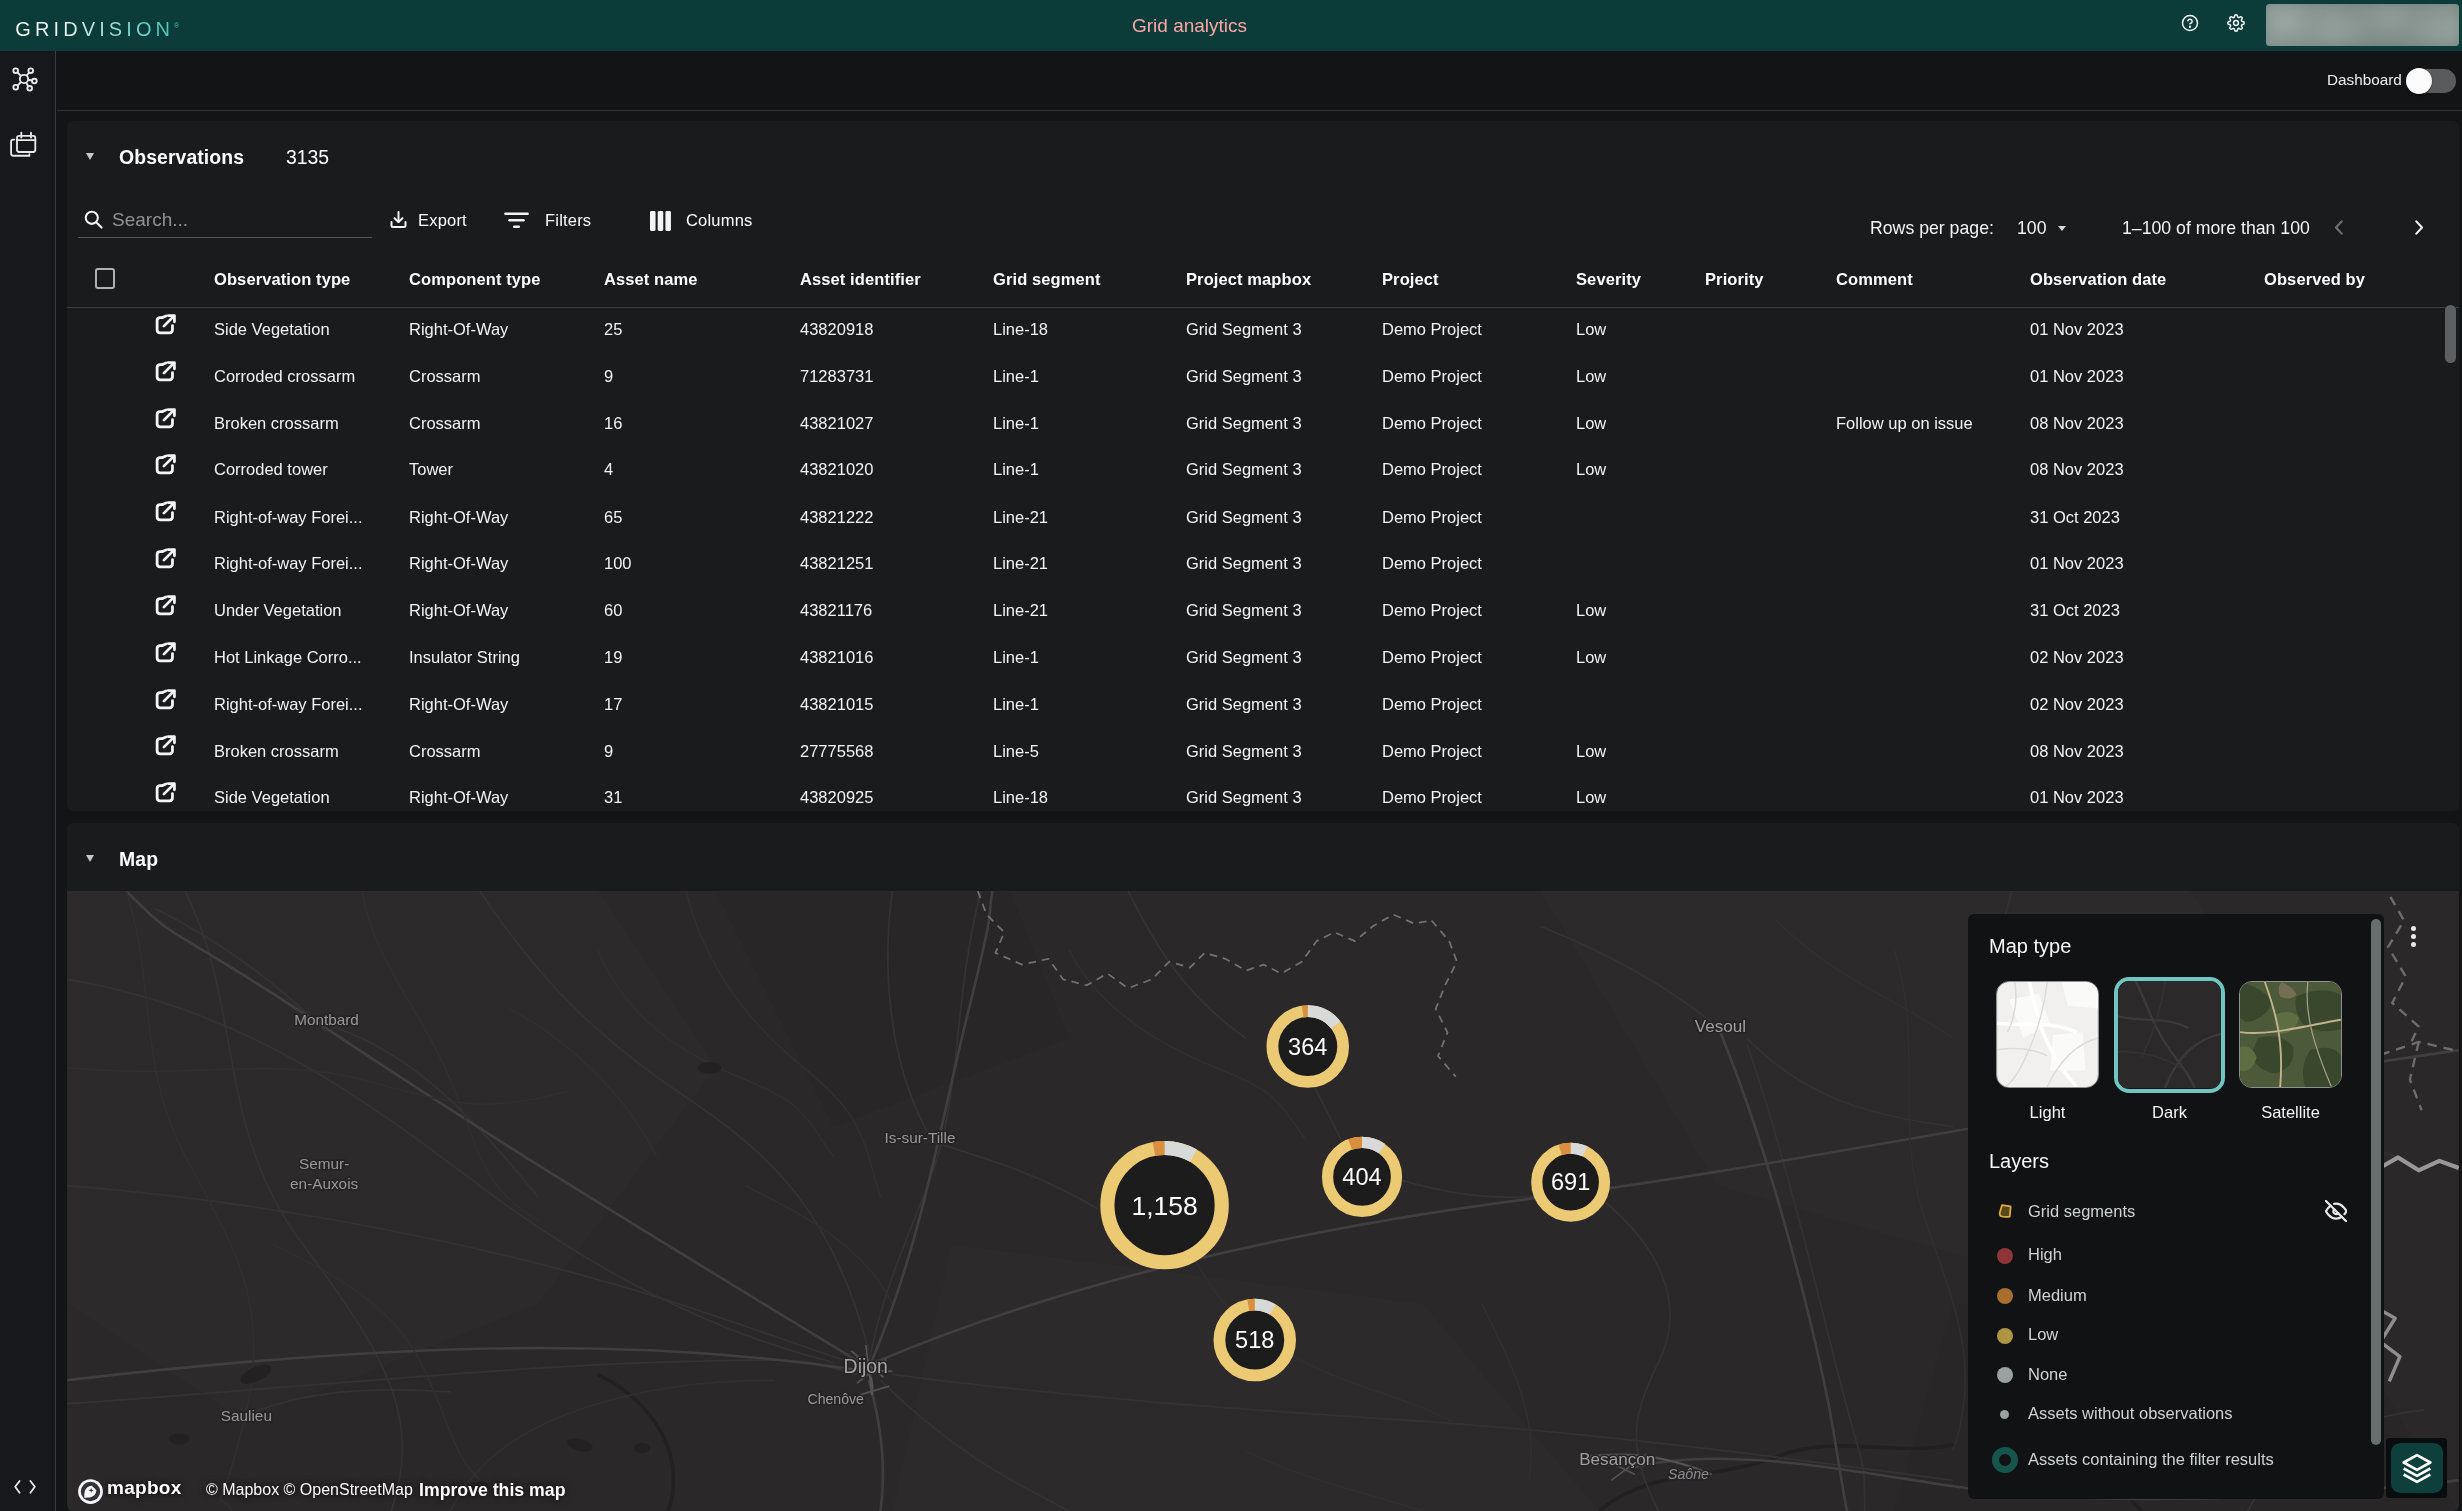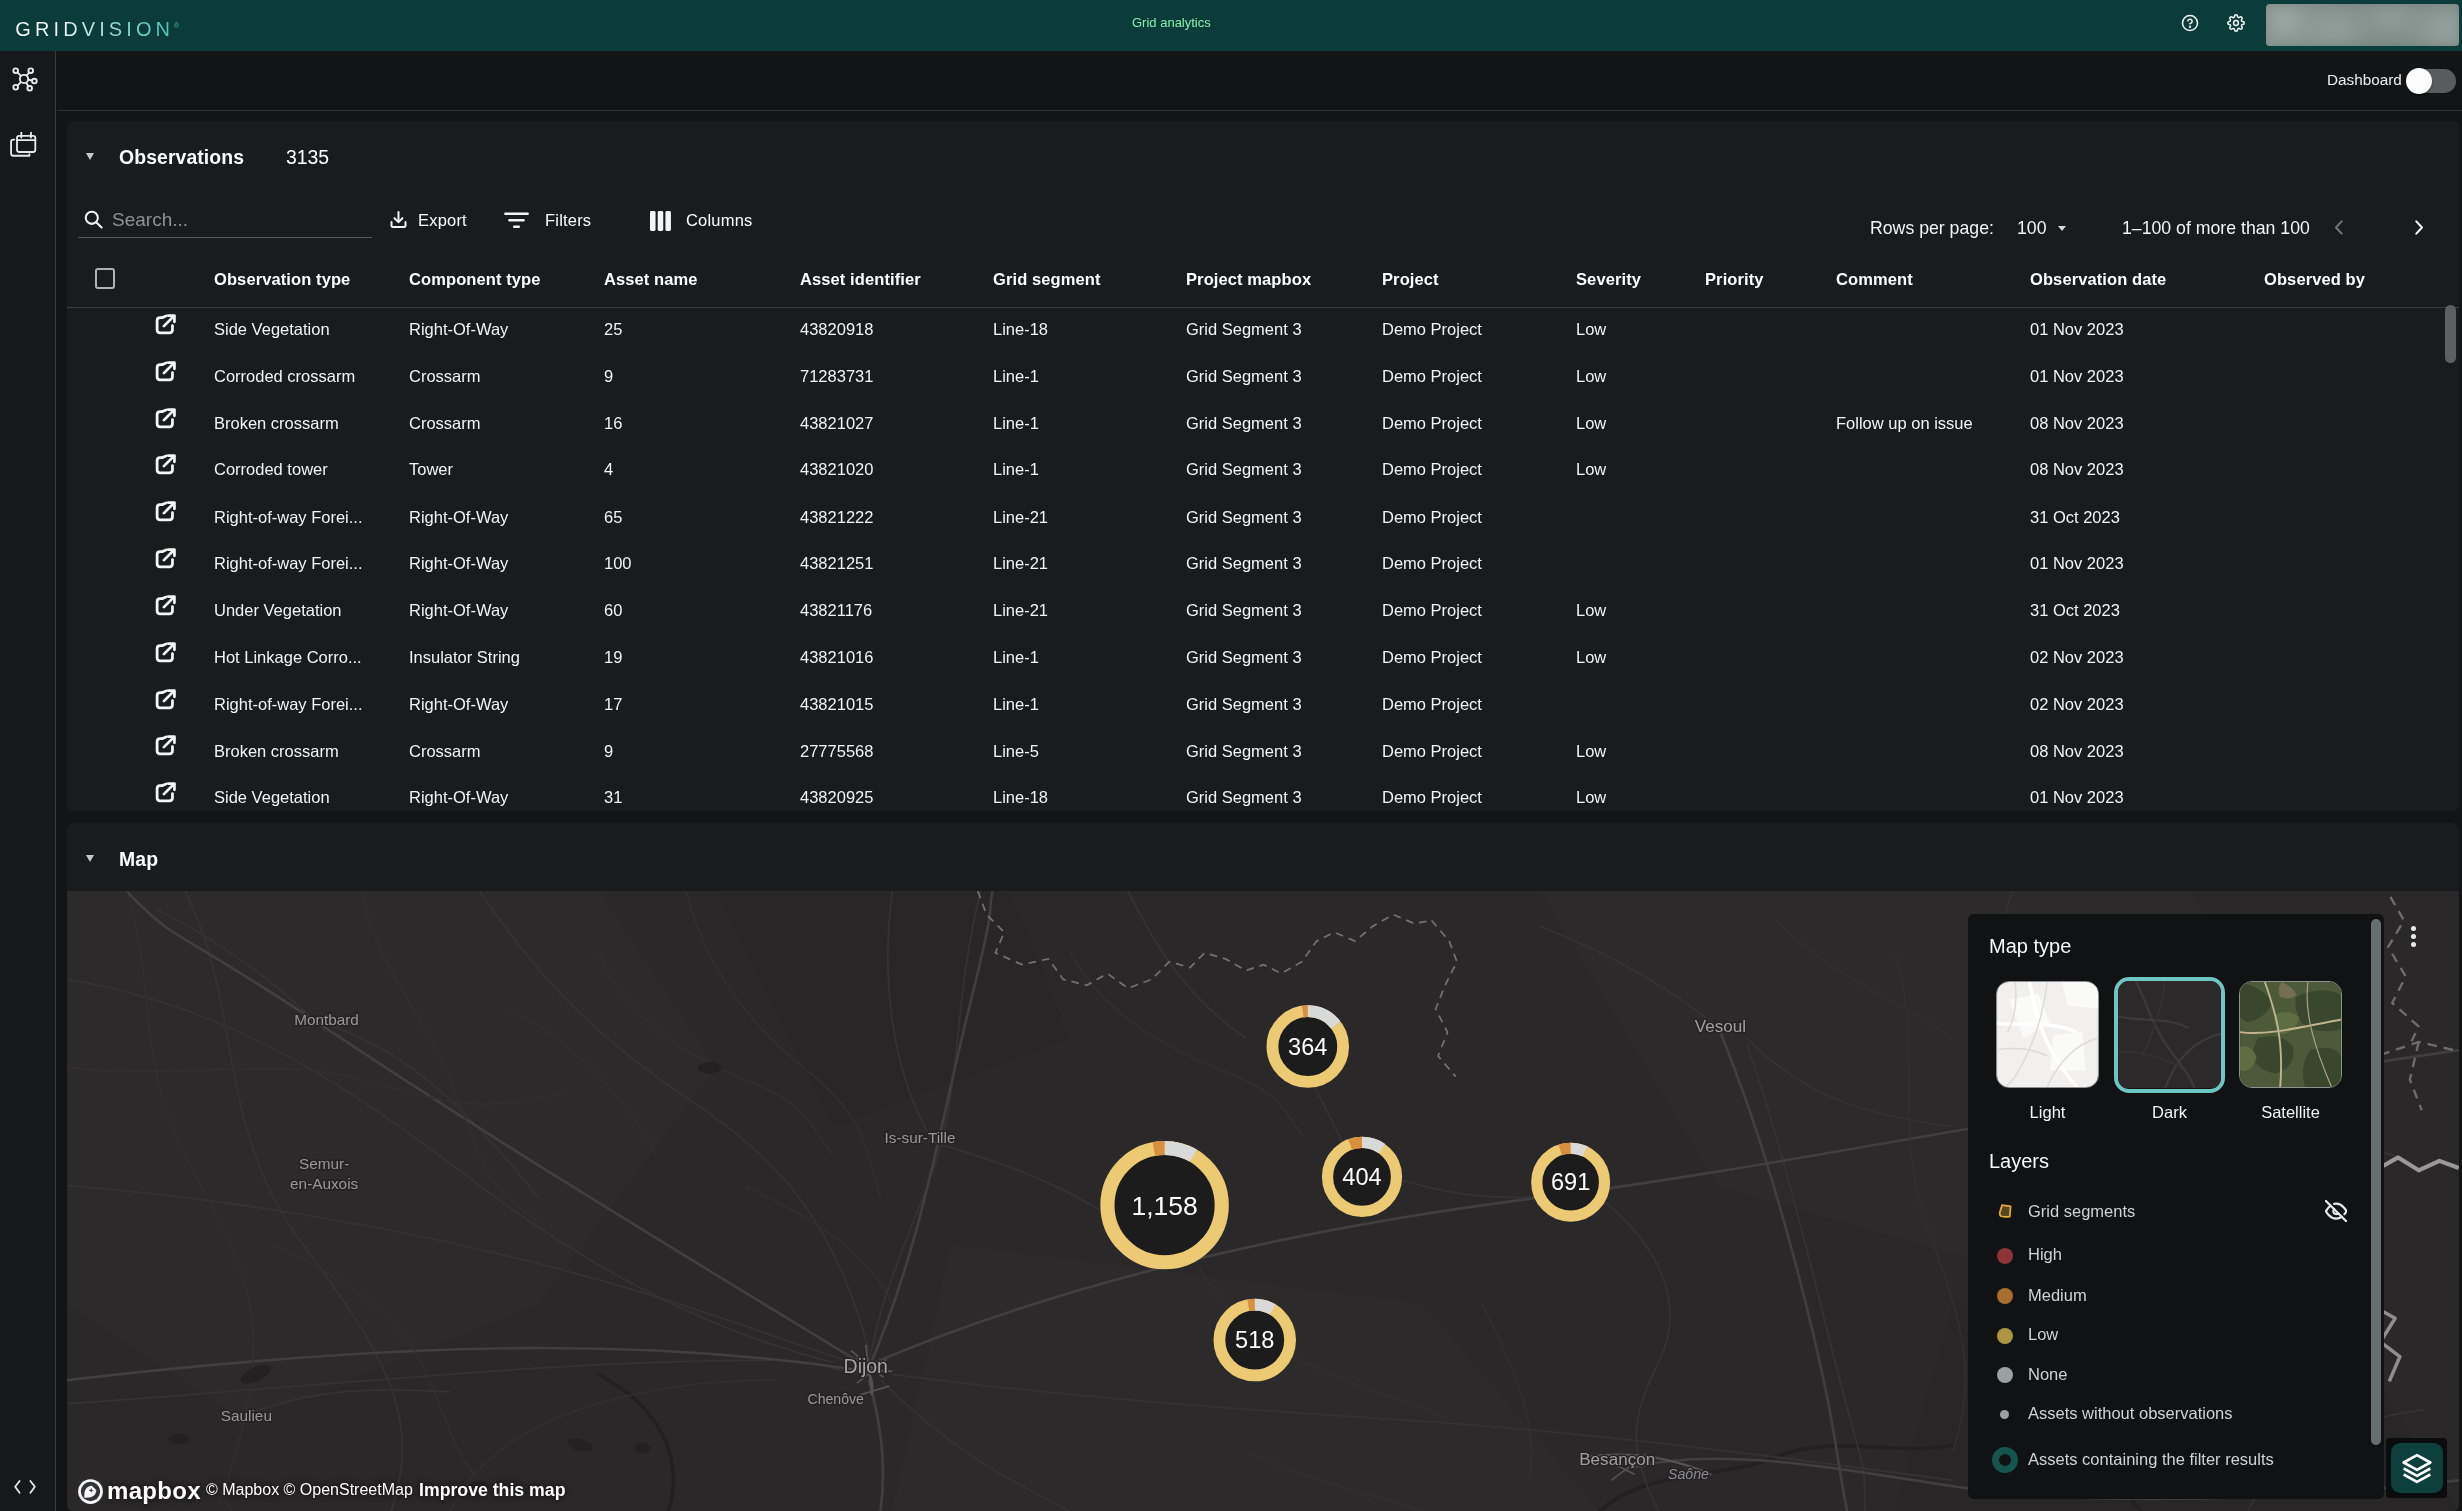--- a/index.html
+++ b/index.html
@@ -6,21 +6,21 @@
 body { font-family:"Liberation Sans", sans-serif; }
 #app { position:relative; width:2462px; height:1511px; background:#131416; }
 .abs { position:absolute; }
 
 
 .topbar { position:absolute; left:0; top:0; width:2462px; height:51px; background:#0b3c39; }
 .logo { position:absolute; left:15.3px; top:15.3px; font-size:20px; line-height:21px; font-weight:400; letter-spacing:4.1px;
   background:linear-gradient(90deg,#ffffff 0%,#e8f2f1 30%,#79d3cd 72%,#45c4bc 100%);
   -webkit-background-clip:text; background-clip:text; color:transparent; }
 .logo sup { font-size:7px; letter-spacing:0; }
-.apptitle { position:absolute; left:1132px; top:14.7px; font-size:13px; color:#86efac; }
+.apptitle { position:absolute; left:1132px; top:14.7px; font-size:19px; color:#fca5a5; }
 .topicon { position:absolute; top:14px; width:18px; height:18px; }
 .blurbox { position:absolute; left:2266px; top:4.1px; width:193px; height:42px; border-radius:3.5px; overflow:hidden; }
 .blurbox > div { position:absolute; left:-11.8px; top:-11.8px; right:-11.8px; bottom:-11.8px;
   background:
    radial-gradient(35px 23.6px at 15% 45%, #a8b2ad 0%, rgba(150,160,156,0) 70%),
    radial-gradient(53px 29.5px at 38% 55%, #98a49f 0%, rgba(150,160,156,0) 70%),
    radial-gradient(47px 26.5px at 62% 40%, #97a39e 0%, rgba(140,150,146,0) 70%),
    radial-gradient(53px 32px at 88% 55%, #9aa5a1 0%, rgba(140,150,146,0) 72%),
    linear-gradient(90deg,#8d9a95,#7e8c87 55%,#86938f);
   filter:blur(8.3px); }
@@ -68,21 +68,21 @@
 .mt-lab { position:absolute; top:189px; width:103px; text-align:center; font-size:16.5px; color:#f3f4f4; }
 .lrow-lab { position:absolute; font-size:16.5px; color:#cfd3d3; }
 .dot { position:absolute; border-radius:50%; }
 .mtscroll { position:absolute; left:403px; top:4.7px; width:10px; height:526px; border-radius:5.3px; background:#676e6d; }
 
 
 #layersbtn { position:absolute; left:2319px; top:615px; width:61px; height:60px; background:#0a0d0e; border-radius:3.5px; }
 #layersbtn .inner { position:absolute; left:4.7px; top:5.3px; width:52px; height:50px; background:#0d403c; border-radius:9.4px; }
 
 
-.attr { position:absolute; font-weight:700; color:#ffffff; font-size:24px;
+.attr { position:absolute; font-weight:700; color:#ffffff; font-size:19px;
   text-shadow:0 0 3.5px rgba(20,18,18,.9), 0 0 7px rgba(20,18,18,.65); }
 .attr2 { position:absolute; color:#fdfdfd; font-weight:400; font-size:16px;
   text-shadow:0 0 3.5px rgba(20,18,18,.9), 0 0 7px rgba(20,18,18,.65); }
 </style></head>
 <body>
 <div id="app">
 
 <div class="topbar">
   <div class="logo">GRIDVISION<sup>®</sup></div>
   <div class="apptitle">Grid analytics</div>

